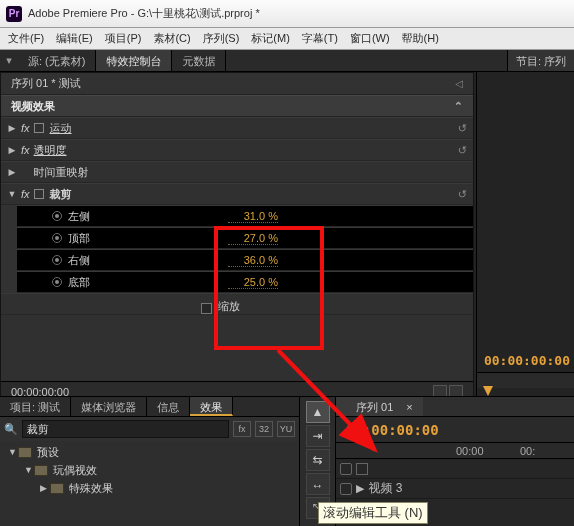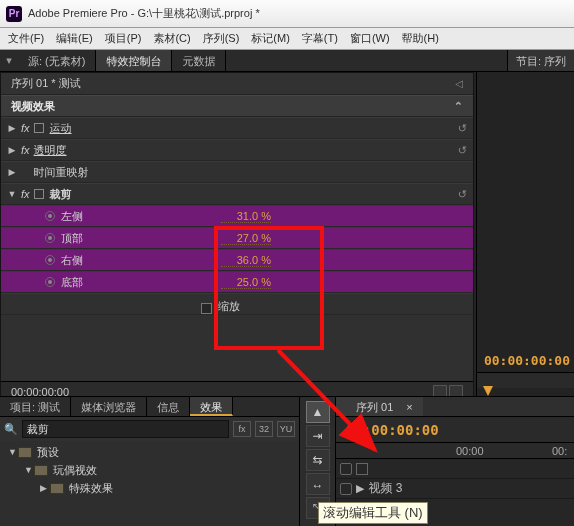--- a/index.html
+++ b/index.html
@@ -30,21 +30,21 @@
   .seqhdr { height:22px; display:flex; align-items:center; justify-content:space-between; padding:0 10px; color:#cfcfcf; background:#323232; border-bottom:1px solid #222;}
   .seqhdr .tri { color:#888; font-size:10px;}
   .heading { height:22px; background:#3b3b3b; display:flex; align-items:center; padding:0 10px; color:#e6e6e6; font-weight:bold; border-top:1px solid #474747; border-bottom:1px solid #242424;}
   .heading .ret { margin-left:auto; color:#a9a9a9;}
   .row { height:22px; display:flex; align-items:center; padding:0 6px; color:#d0d0d0; border-top:1px solid #3a3a3a; border-bottom:1px solid #262626; background:#303030;}
   .row .arrow { width:10px; text-align:center; color:#b9b9b9; font-size:9px;}
   .row .fx { margin:0 4px; color:#cacaca; font-style: italic;}
   .row .under { text-decoration: underline; }
   .row .label { flex:0 0 auto;}
   .row .keyf { margin-left:auto; color:#8a8a8a;}
-  .subrow { height:22px; display:flex; align-items:center; padding-left:44px; color:#d0d0d0; border-top:1px solid #393939; border-bottom:1px solid #272727; background:#701a75;}
+  .subrow { height:22px; display:flex; align-items:center; padding-left:35px; color:#d0d0d0; border-top:1px solid #393939; border-bottom:1px solid #272727; background:#000000;margin-left:16px;}
   .subrow .sw { width:10px; height:10px; border:1px solid #6c6c6c; border-radius:50%; margin-right:6px; display:flex; align-items:center; justify-content:center;}
   .subrow .sw::after { content:""; width:4px; height:4px; background:#8a8a8a; border-radius:50%; display:block;}
   .subrow .plabel { flex:0 0 160px;}
   .subrow .val { color:#d9a33a; border-bottom:1px dotted #7a6030; text-align:right; width:50px;}
   .chkrow { height:22px; display:flex; align-items:flex-end; padding-left:200px; color:#cfcfcf; background:#303030; border-top:1px solid #393939; border-bottom:1px solid #272727;}
   .chkrow .cb { width:11px; height:11px; border:1px solid #777; margin-right:6px; background:#262626;}
   .filler { flex:1; background:#303030;}
   .tcstrip { height:20px; display:flex; align-items:center; padding:0 10px; color:#c9c9c9; border-top:1px solid #000; background:#2b2b2b;}
   .tcstrip .spacer { flex:1;}
   .tcstrip .minibtn { width:14px; height:14px; border:1px solid #555; margin-left:2px; background:#343434;}
@@ -251,21 +251,21 @@
 
     <div class="seqpanel">
       <div class="seqtabs">
         <span><span>序列 01</span> ×</span>
       </div>
       <div class="seqhdr2">
         <span class="tcbig">00:00:00:00</span>
       </div>
       <div class="seqruler">
         <span class="tick" style="left:120px;">00:00</span>
-        <span class="tick" style="left:216px;">00:</span>
+        <span class="tick" style="left:184px;">00:</span>
       </div>
       <div class="tracks">
         <div class="trow">
           <span class="eye"></span>
           <span style="width:12px;height:12px;border:1px solid #666;"></span>
         </div>
         <div class="trow">
           <span class="eye"></span>
           <span style="color:#bbb;">▶</span>
           <span class="lname">视频 3</span>

